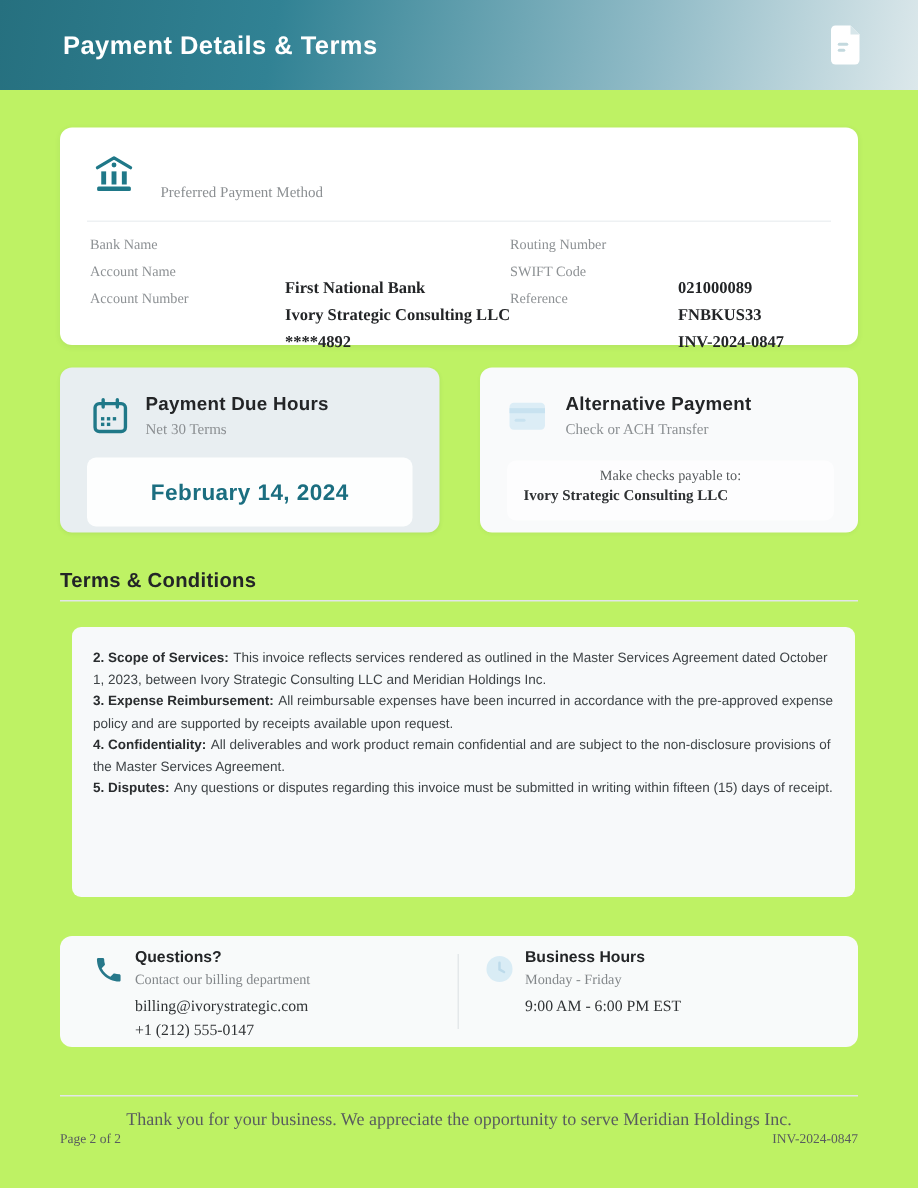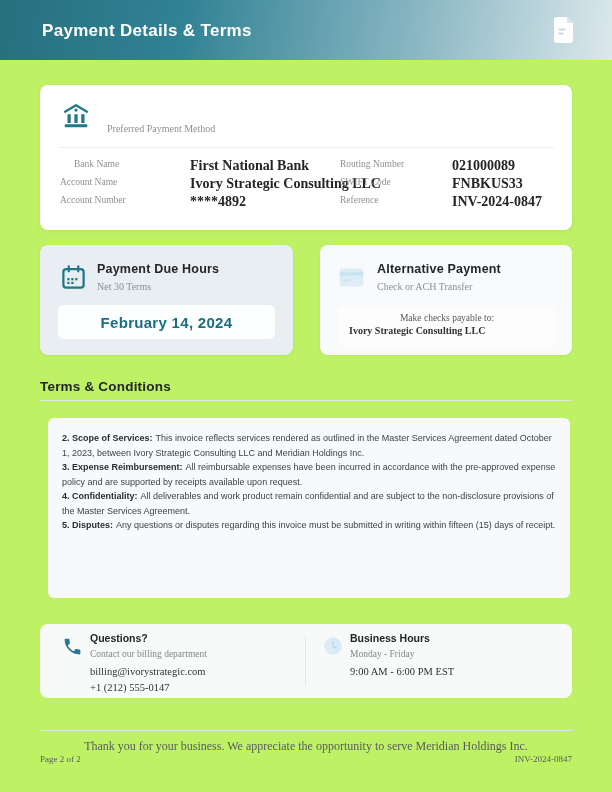--- a/index.html
+++ b/index.html
@@ -13,31 +13,31 @@
   .header-icon { position:absolute; left:552px; top:15px; }
 
   
   .wire-card { position:absolute; left:40px; top:85px; width:532px; height:145px; background:#ffffff;
                border-radius:8px; box-shadow:0 1px 4px rgba(30,60,70,.07); }
   .wire-icon { position:absolute; left:21px; top:16px; }
   .wire-title { position:absolute; left:67px; top:16px; font-size:15px; font-weight:700; color:#232527; letter-spacing:.2px; }
   .wire-sub { position:absolute; left:67px; top:38px; font-family:"Liberation Serif", serif; font-size:10px; color:#8b8f92; }
   .wire-divider { position:absolute; left:18px; right:18px; top:62px; height:1px; background:#eef1f3; }
   .field-label { position:absolute; font-family:"Liberation Serif", serif; font-size:9.5px; color:#8d9194; }
-  .field-value { position:absolute; font-family:"Liberation Serif", serif; font-size:14px; font-weight:700; color:#232527; }
+  .field-value { position:absolute; font-family:"Liberation Serif", serif; font-size:11px; font-weight:700; color:#232527;margin-top:28px; }
 
   
   .due-card { position:absolute; left:40px; top:245px; width:253px; height:110px; background:#e8eef1;
               border-radius:8px; box-shadow:0 1px 3px rgba(30,60,70,.08); }
   .alt-card { position:absolute; left:320px; top:245px; width:252px; height:110px; background:#f9fafb;
               border-radius:8px; box-shadow:0 1px 3px rgba(30,60,70,.05); }
   .card-icon { position:absolute; left:20px; top:19px; }
   .card-title { position:absolute; left:57px; top:17px; font-size:12.5px; font-weight:700; color:#232527; letter-spacing:.2px; }
   .card-sub { position:absolute; left:57px; top:36px; font-family:"Liberation Serif", serif; font-size:10px; color:#8b8f92; }
-  .date-box { position:absolute; left:18px; top:60px; width:217px; height:34px; background:#fdfefe; border-radius:6px;
+  .date-box { position:absolute; left:18px; top:60px; width:217px; height:46px; background:#fdfefe; border-radius:6px;
               display:flex; align-items:center; justify-content:center; }
   .date-text { font-size:15px; font-weight:700; color:#1b6e80; letter-spacing:.3px; }
   .payable-box { position:absolute; left:18px; top:62px; width:218px; height:40px; background:#fdfdfe; border-radius:6px; padding:6px 11px; }
   .payable-label { font-family:"Liberation Serif", serif; font-size:9.5px; color:#55595b; display:block;text-align:center; }
   .payable-value { font-family:"Liberation Serif", serif; font-size:10px; font-weight:700; color:#2f3234; display:block; margin-top:2px; }
 
   
   .terms-heading { position:absolute; left:40px; top:379px; font-size:13.5px; font-weight:700; color:#232527; letter-spacing:.2px; }
   .terms-divider { position:absolute; left:40px; top:400px; width:532px; height:1px; background:#e2e6e8; }
   .terms-panel { position:absolute; left:48px; top:418px; width:522px; height:180px; background:#f7f9fa; border-radius:6px;
@@ -87,21 +87,21 @@
         <circle cx="12" cy="7.2" r="1.3" fill="#1f7888"></circle>
         <rect x="5.2" y="10.6" width="2.6" height="7" fill="#1f7888"></rect>
         <rect x="10.7" y="10.6" width="2.6" height="7" fill="#1f7888"></rect>
         <rect x="16.2" y="10.6" width="2.6" height="7" fill="#1f7888"></rect>
         <rect x="3" y="18.6" width="18" height="2.4" rx="0.8" fill="#1f7888"></rect>
       </svg>
     </span>
     <div class="wire-sub">Preferred Payment Method</div>
     <div class="wire-divider"></div>
 
-    <div class="field-label" style="left:20px; top:74px;margin-left:14px;">Bank Name</div>
+    <div class="field-label" style="left:20px; top:74px;">Bank Name</div>
     <div class="field-value" style="left:150px; top:73px;">First National Bank</div>
     <div class="field-label" style="left:20px; top:92px;">Account Name</div>
     <div class="field-value" style="left:150px; top:91px;">Ivory Strategic Consulting LLC</div>
     <div class="field-label" style="left:20px; top:110px;">Account Number</div>
     <div class="field-value" style="left:150px; top:109px;">****4892</div>
 
     <div class="field-label" style="left:300px; top:74px;">Routing Number</div>
     <div class="field-value" style="left:412px; top:73px;">021000089</div>
     <div class="field-label" style="left:300px; top:92px;">SWIFT Code</div>
     <div class="field-value" style="left:412px; top:91px;">FNBKUS33</div>

